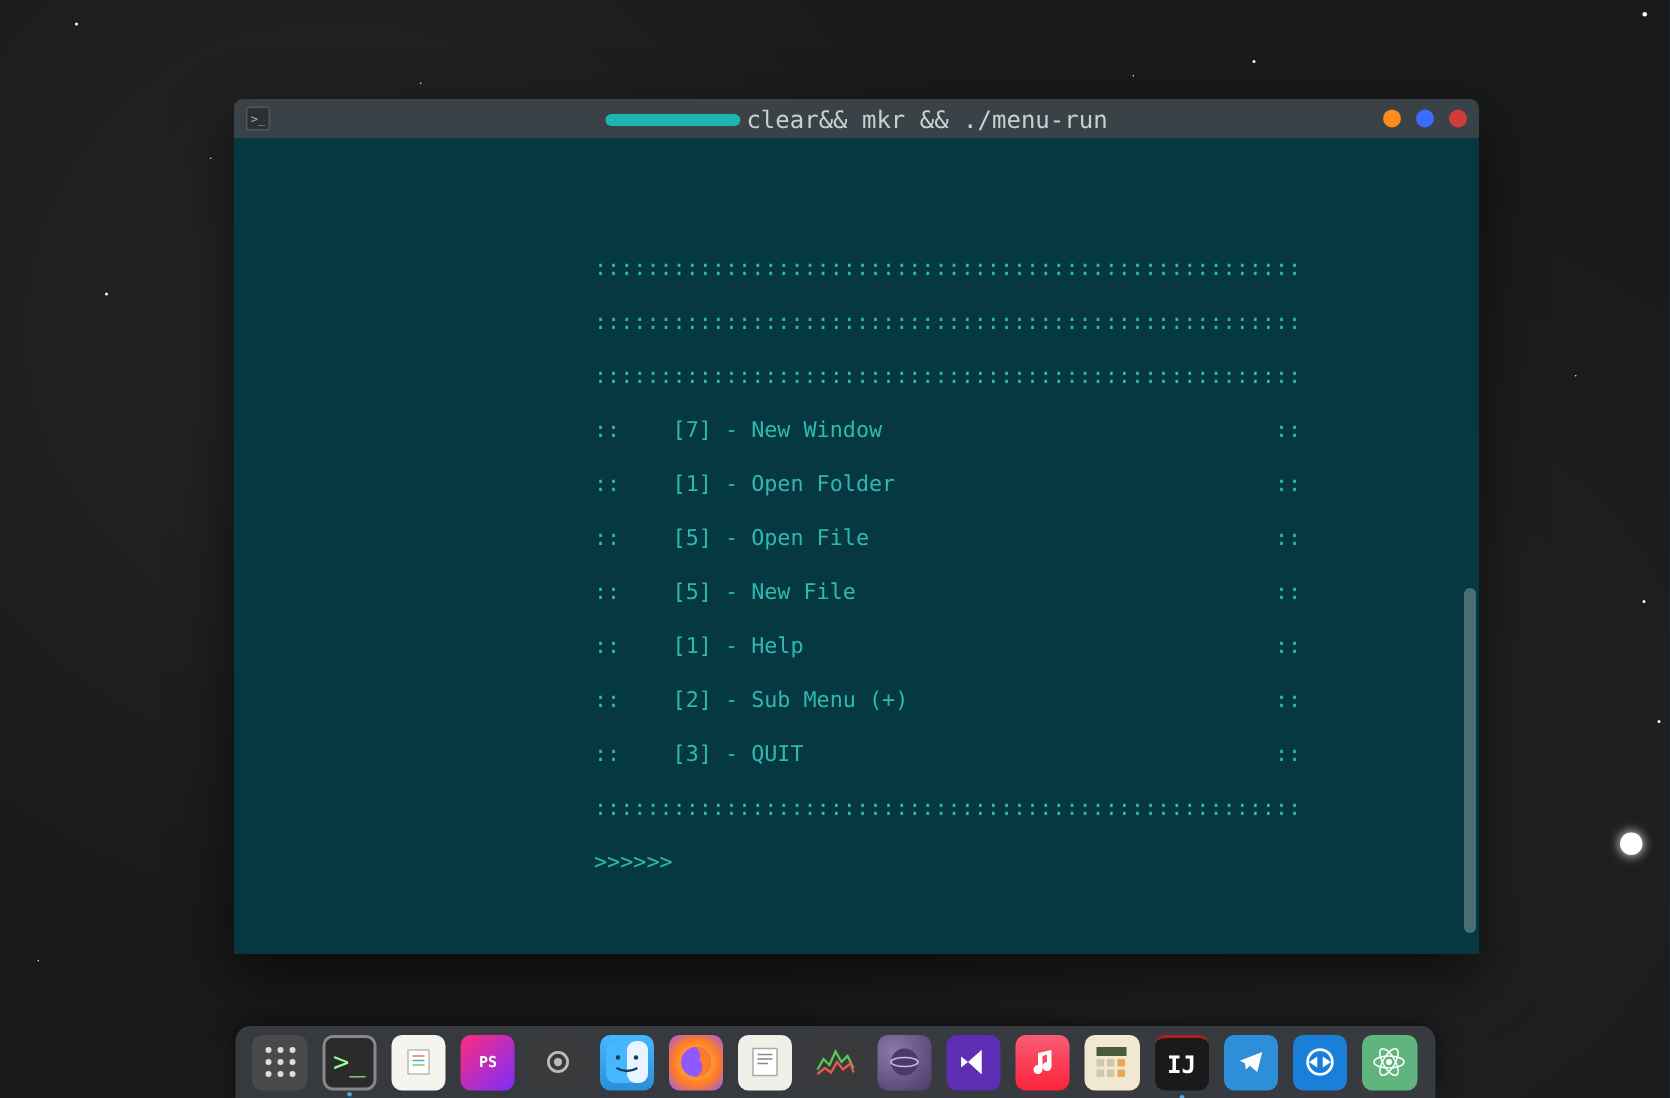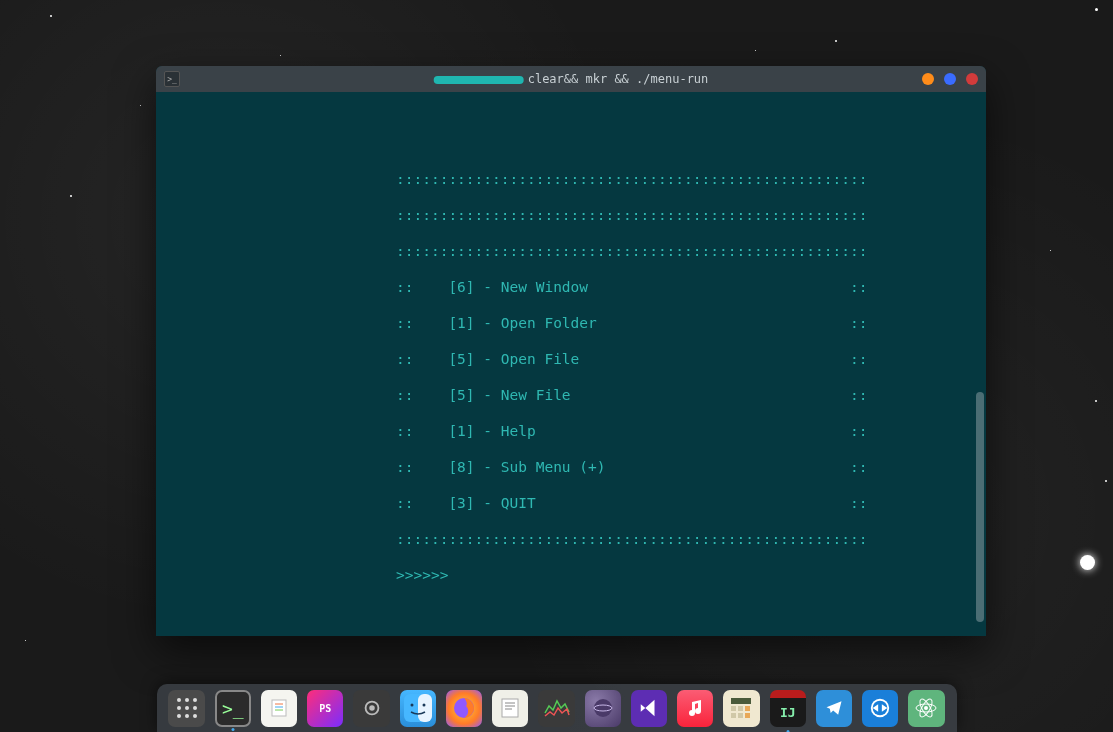--- a/index.html
+++ b/index.html
@@ -55,21 +55,21 @@
       background: #2a3136;
       border: 1px solid #555;
       border-radius: 2px;
       display:flex; align-items:center; justify-content:center;
       font-size: 8px; color:#aaa;
     }
     .titlebar-title {
       position: absolute;
       left: 50%; transform: translateX(-50%);
       color: #c8d0d4;
-      font-size: 12px;
+      font-size: 16px;
       white-space: nowrap;
     }
     .titlebar-title .smudge {
       display:inline-block; width:90px; height:8px;
       background:#1fb6b0; border-radius:4px; vertical-align:middle;
       margin-right:4px;
     }
     .controls {
       position: absolute; right: 8px;
       display: flex; gap: 10px;
@@ -140,21 +140,21 @@
     .dock-tool3 { background: linear-gradient(135deg,#ff2d7a,#7a2dff); color:#fff; font-weight:bold; font-size:10px;}
     .dock-settings { background: #3a3a3a; color:#ccc; }
     .dock-finder { background: linear-gradient(#46b7ff,#2a8ed9); color:#fff; }
     .dock-firefox { background: radial-gradient(circle,#ffcc33,#ff7b29 60%,#9059ff); color:#fff;}
     .dock-editor { background: #f0f0e8; color:#555; }
     .dock-monitor { background: #3a3a3a; }
     .dock-eclipse { background: radial-gradient(circle at 30% 30%,#8a7aa8,#4a3a68); }
     .dock-vscode { background: #5d2db3; color:#fff; }
     .dock-music { background: linear-gradient(#fb5c74,#fa233b); color:#fff; }
     .dock-calc { background: #f0e8d0; color:#555; font-size:10px; }
-    .dock-ij { background: #1a1a1a; color:#86efac; font-weight:bold; font-size:13px; border-top:8px solid #b91c1c;}
+    .dock-ij { background: #1a1a1a; color:#ffffff; font-weight:bold; font-size:16px; border-top:2px solid #b91c1c;}
     .dock-send { background: #2e8fd9; color:#fff; }
     .dock-share { background: #1a7fd9; color:#fff; }
     .dock-atom { background: #5fb57d; color:#fff; }
     .apps-grid {
       display:grid; grid-template-columns:repeat(3,4px); grid-template-rows:repeat(3,4px);
       gap:4px;
     }
     .apps-grid span { background:#ddd; border-radius:50%; }
   </style>
 </head>
@@ -183,26 +183,26 @@
       <div class="ctrl min"></div>
       <div class="ctrl max"></div>
       <div class="ctrl close"></div>
     </div>
   </div>
   <div class="terminal-body">
     <div class="terminal-content">
 <div class="row">::::::::::::::::::::::::::::::::::::::::::::::::::::::</div>
 <div class="row">::::::::::::::::::::::::::::::::::::::::::::::::::::::</div>
 <div class="row">::::::::::::::::::::::::::::::::::::::::::::::::::::::</div>
-<div class="row">::    [6] - New Window                              ::</div>
+<div class="row">::    [7] - New Window                              ::</div>
 <div class="row">::    [1] - Open Folder                             ::</div>
 <div class="row">::    [5] - Open File                               ::</div>
 <div class="row">::    [5] - New File                                ::</div>
 <div class="row">::    [1] - Help                                    ::</div>
-<div class="row">::    [8] - Sub Menu (+)                            ::</div>
+<div class="row">::    [2] - Sub Menu (+)                            ::</div>
 <div class="row">::    [3] - QUIT                                    ::</div>
 <div class="row">::::::::::::::::::::::::::::::::::::::::::::::::::::::</div>
 <div class="row">&gt;&gt;&gt;&gt;&gt;&gt;</div>
     </div>
     <div class="scrollbar"></div>
   </div>
 </div>
 
 <div class="dock">
   <div class="dock-item dock-apps">

